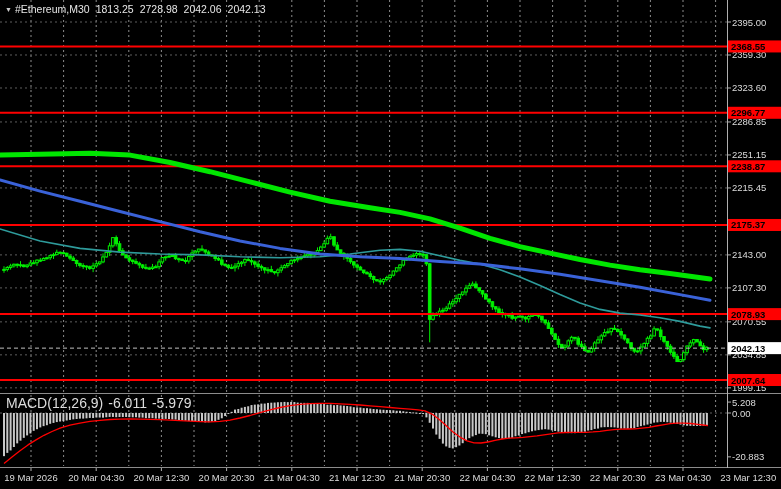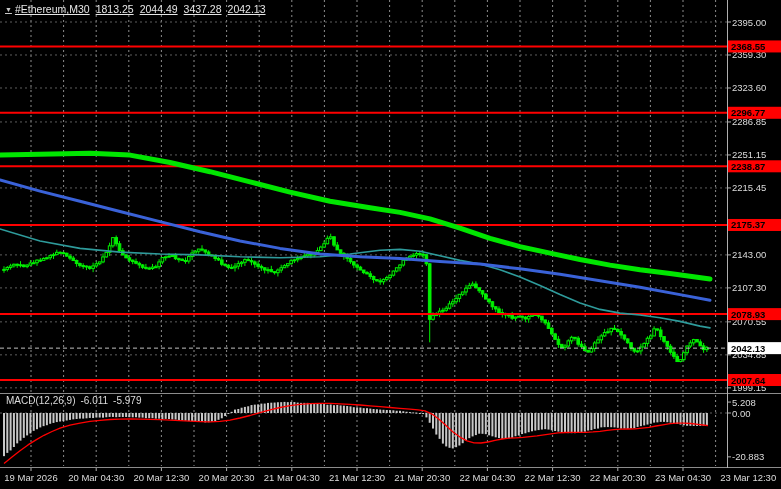--- a/index.html
+++ b/index.html
@@ -2,23 +2,23 @@
 <html><head>
 <meta charset="utf-8">
 <style>
   html,body{margin:0;padding:0;background:#000;}
   #app{position:relative;width:781px;height:489px;background:#000;overflow:hidden;
        font-family:"Liberation Sans",sans-serif;}
   #chart{position:absolute;left:0;top:0;display:block;background:#000;}
   svg text{font-family:"Liberation Sans",sans-serif;}
   .title-overlay{position:absolute;left:5px;top:3px;color:#E6E6E6;font-size:10.5px;
        white-space:nowrap;pointer-events:none;}
-  .title-overlay span{margin-right:6px;text-decoration:underline;}
+  .title-overlay span{margin-right:6px;}
   .title-overlay .tri{font-size:7px;color:#C8C8C8;position:relative;top:-1px;margin-right:3px;}
-  .macd-overlay{position:absolute;left:6px;top:395px;color:#DCDCDC;font-size:10px;
+  .macd-overlay{position:absolute;left:6px;top:395px;color:#DCDCDC;font-size:14px;
        white-space:nowrap;pointer-events:none;}
   .macd-overlay span{margin-right:5px;}
 </style>
 </head>
 <body>
 
 <div id="app">
   <svg id="chart" width="781" height="489" viewBox="0 0 781 489">
       <g>
         <line x1="31" y1="0" x2="31" y2="466" stroke="#8C8C8C" stroke-width="1" stroke-dasharray="2,3"></line>
@@ -791,19 +791,19 @@
         <text x="552.6" y="481" fill="#DCDCDC" font-size="9.5px" text-anchor="middle">22 Mar 12:30</text>
         <line x1="617.8000000000001" y1="468" x2="617.8000000000001" y2="471" stroke="#AFAFAF" stroke-width="1"></line>
         <text x="617.8000000000001" y="481" fill="#DCDCDC" font-size="9.5px" text-anchor="middle">22 Mar 20:30</text>
         <line x1="683" y1="468" x2="683" y2="471" stroke="#AFAFAF" stroke-width="1"></line>
         <text x="683" y="481" fill="#DCDCDC" font-size="9.5px" text-anchor="middle">23 Mar 04:30</text>
         <text x="748.2" y="481" fill="#DCDCDC" font-size="9.5px" text-anchor="middle">23 Mar 12:30</text>
       </g>
     </svg>
 
   <div class="title-overlay">
-    <span class="tri">▼</span><span>#Ethereum,M30</span><span>1813.25</span><span>2044.49</span><span>3437.28</span><span>2042.13</span>
+    <span class="tri">▼</span><span>#Ethereum,M30</span><span>1813.25</span><span>2728.98</span><span>2042.06</span><span>2042.13</span>
   </div>
 
   <div class="macd-overlay">
     <span>MACD(12,26,9)</span><span>-6.011</span><span>-5.979</span>
   </div>
 </div>
 
 </body></html>

